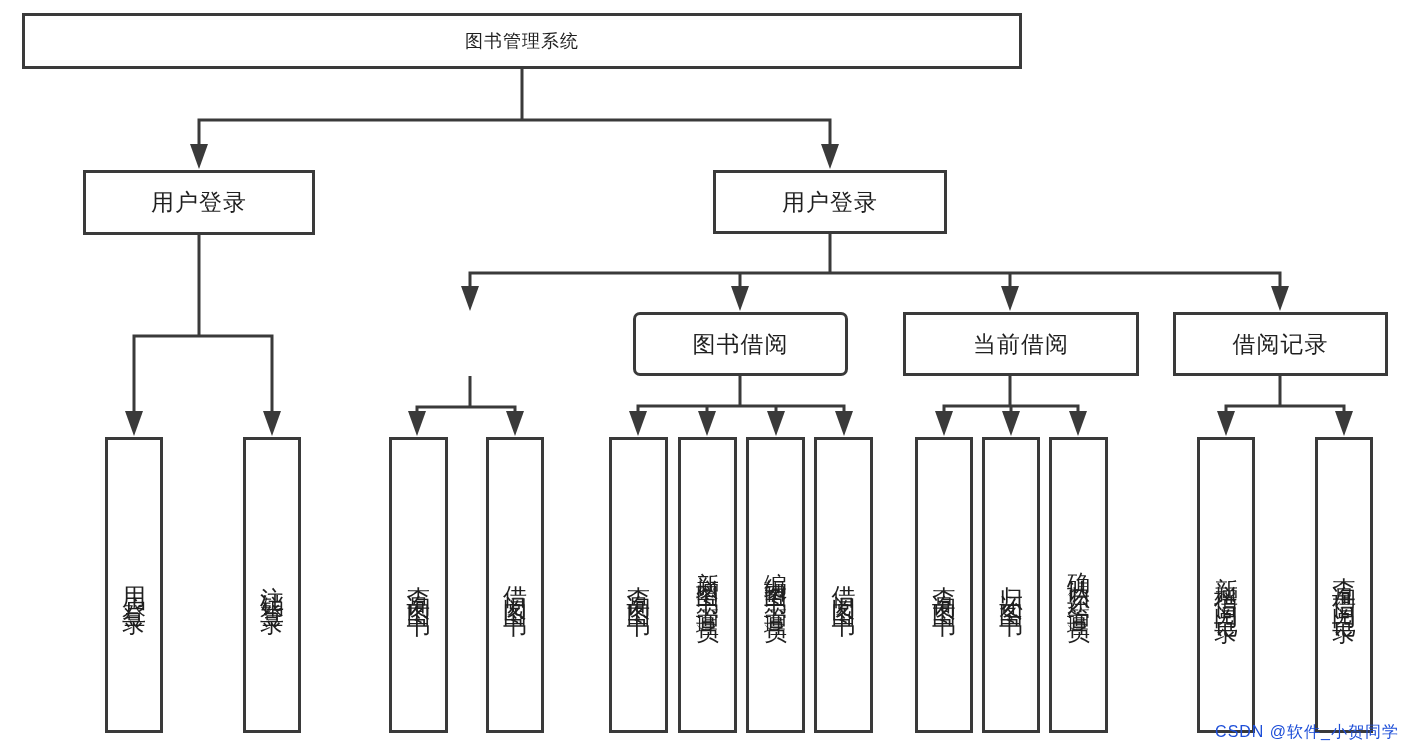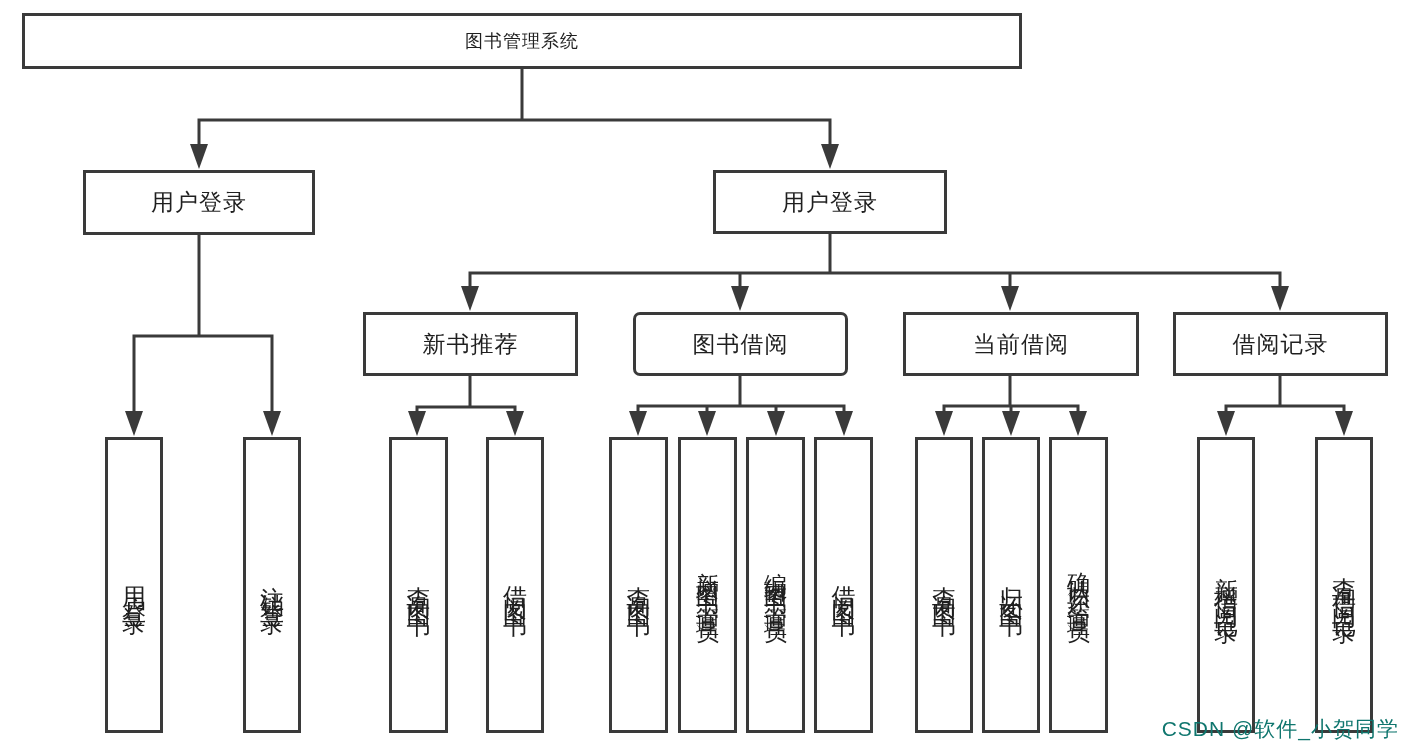--- a/index.html
+++ b/index.html
@@ -43,22 +43,22 @@
     font-size: 24px;
     letter-spacing: 9px;
     line-height: 1;
     white-space: nowrap;
   }
   .vbox.long .vlabel { letter-spacing: 7px; font-size: 23px; }
   .watermark {
     position: absolute;
     right: 6px;
     bottom: 4px;
-    font-size: 21px;
-    color: #0f766e;
+    font-size: 16px;
+    color: #1d4ed8;
     letter-spacing: 1px;
     white-space: nowrap;
     z-index: 5;
   }
 </style>
 </head>
 <body>
 
 <div class="canvas">
 
@@ -99,23 +99,20 @@
     <span class="hlabel">图书管理系统</span>
   </div>
 
   <div class="box" style="left:83px; top:170px; width:232px; height:65px;">
     <span class="hlabel">用户登录</span>
   </div>
   <div class="box" style="left:713px; top:170px; width:234px; height:64px;">
     <span class="hlabel">用户登录</span>
   </div>
 
-  <div class="box" style="left:363px; top:312px; width:215px; height:64px;">
-    <span class="hlabel">新书推荐</span>
-  </div>
   <div class="box" style="left:633px; top:312px; width:215px; height:64px;border-radius:7px;">
     <span class="hlabel">图书借阅</span>
   </div>
   <div class="box" style="left:903px; top:312px; width:236px; height:64px;">
     <span class="hlabel">当前借阅</span>
   </div>
   <div class="box" style="left:1173px; top:312px; width:215px; height:64px;">
     <span class="hlabel">借阅记录</span>
   </div>
 

